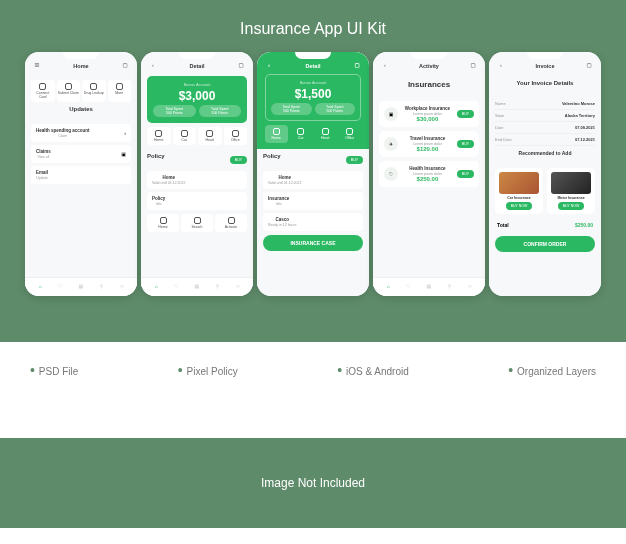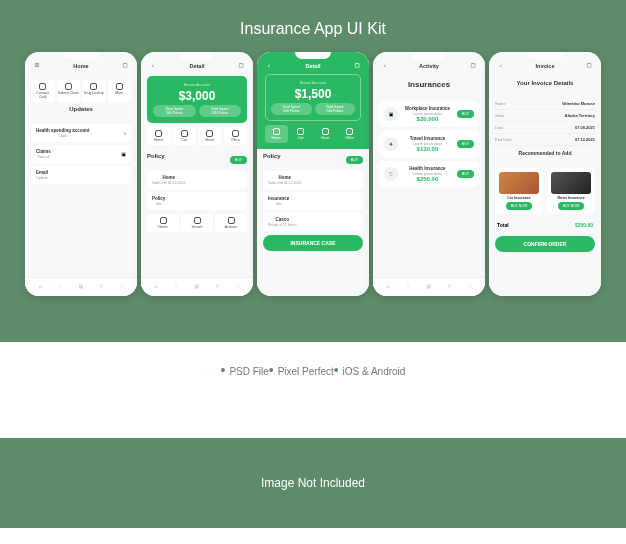--- a/index.html
+++ b/index.html
@@ -37,21 +37,21 @@
 .ins-item{display:flex;align-items:center;gap:4px;background:#fff;border-radius:5px;padding:5px;margin-bottom:4px}
 .ins-ico{width:14px;height:14px;border-radius:50%;background:#f0f4f1;display:flex;align-items:center;justify-content:center}
 .ins-mid{flex:1}
 .detail-row{display:flex;justify-content:space-between;font-size:4px;padding:3px 0;border-bottom:1px solid #f0f0f0}
 .detail-row .k{color:#999}
 .detail-row .v{color:#333;font-weight:600}
 .rec-row{display:flex;gap:4px;margin:4px 0}
 .rec{flex:1;background:#fff;border-radius:5px;padding:4px;text-align:center}
 .rec-img{width:100%;height:22px;background:#e8e8e8;border-radius:3px;margin-bottom:2px}
 .rec-txt{font-size:3.5px;color:#333;font-weight:600;margin-bottom:2px}
-.features{display:flex;justify-content:center;padding:20px 30px;font-size:10px;color:#777}
+.features{display:flex;justify-content:space-between;padding:20px 30px;font-size:10px;color:#777}
 .features span::before{content:"• ";color:#5e8b6a;font-size:14px}
 .footer{background:#5e8b6a;color:#fff;text-align:center;padding:38px 0;font-size:12px;margin-top:40px}
 .greeting{font-size:9px;font-weight:700;color:#333;padding:4px 2px}
 .total-row{display:flex;justify-content:space-between;font-size:5px;font-weight:700;padding:4px 2px}
 .total-row .amt{color:#2bb862}
 </style>
 </head>
 <body>
 
 <div class="banner">
@@ -306,17 +306,18 @@
           <div class="btn-full">CONFIRM ORDER</div>
         </div>
       </div>
     </div>
 
   </div>
 </div>
 
 <div class="features">
   <span>PSD File</span>
-  <span>Pixel Perfect</span>
+  <span>Pixel Policy</span>
   <span>iOS &amp; Android</span>
+  <span>Organized Layers</span>
 </div>
 
 <div class="footer">Image Not Included</div>
 
 </body></html>

